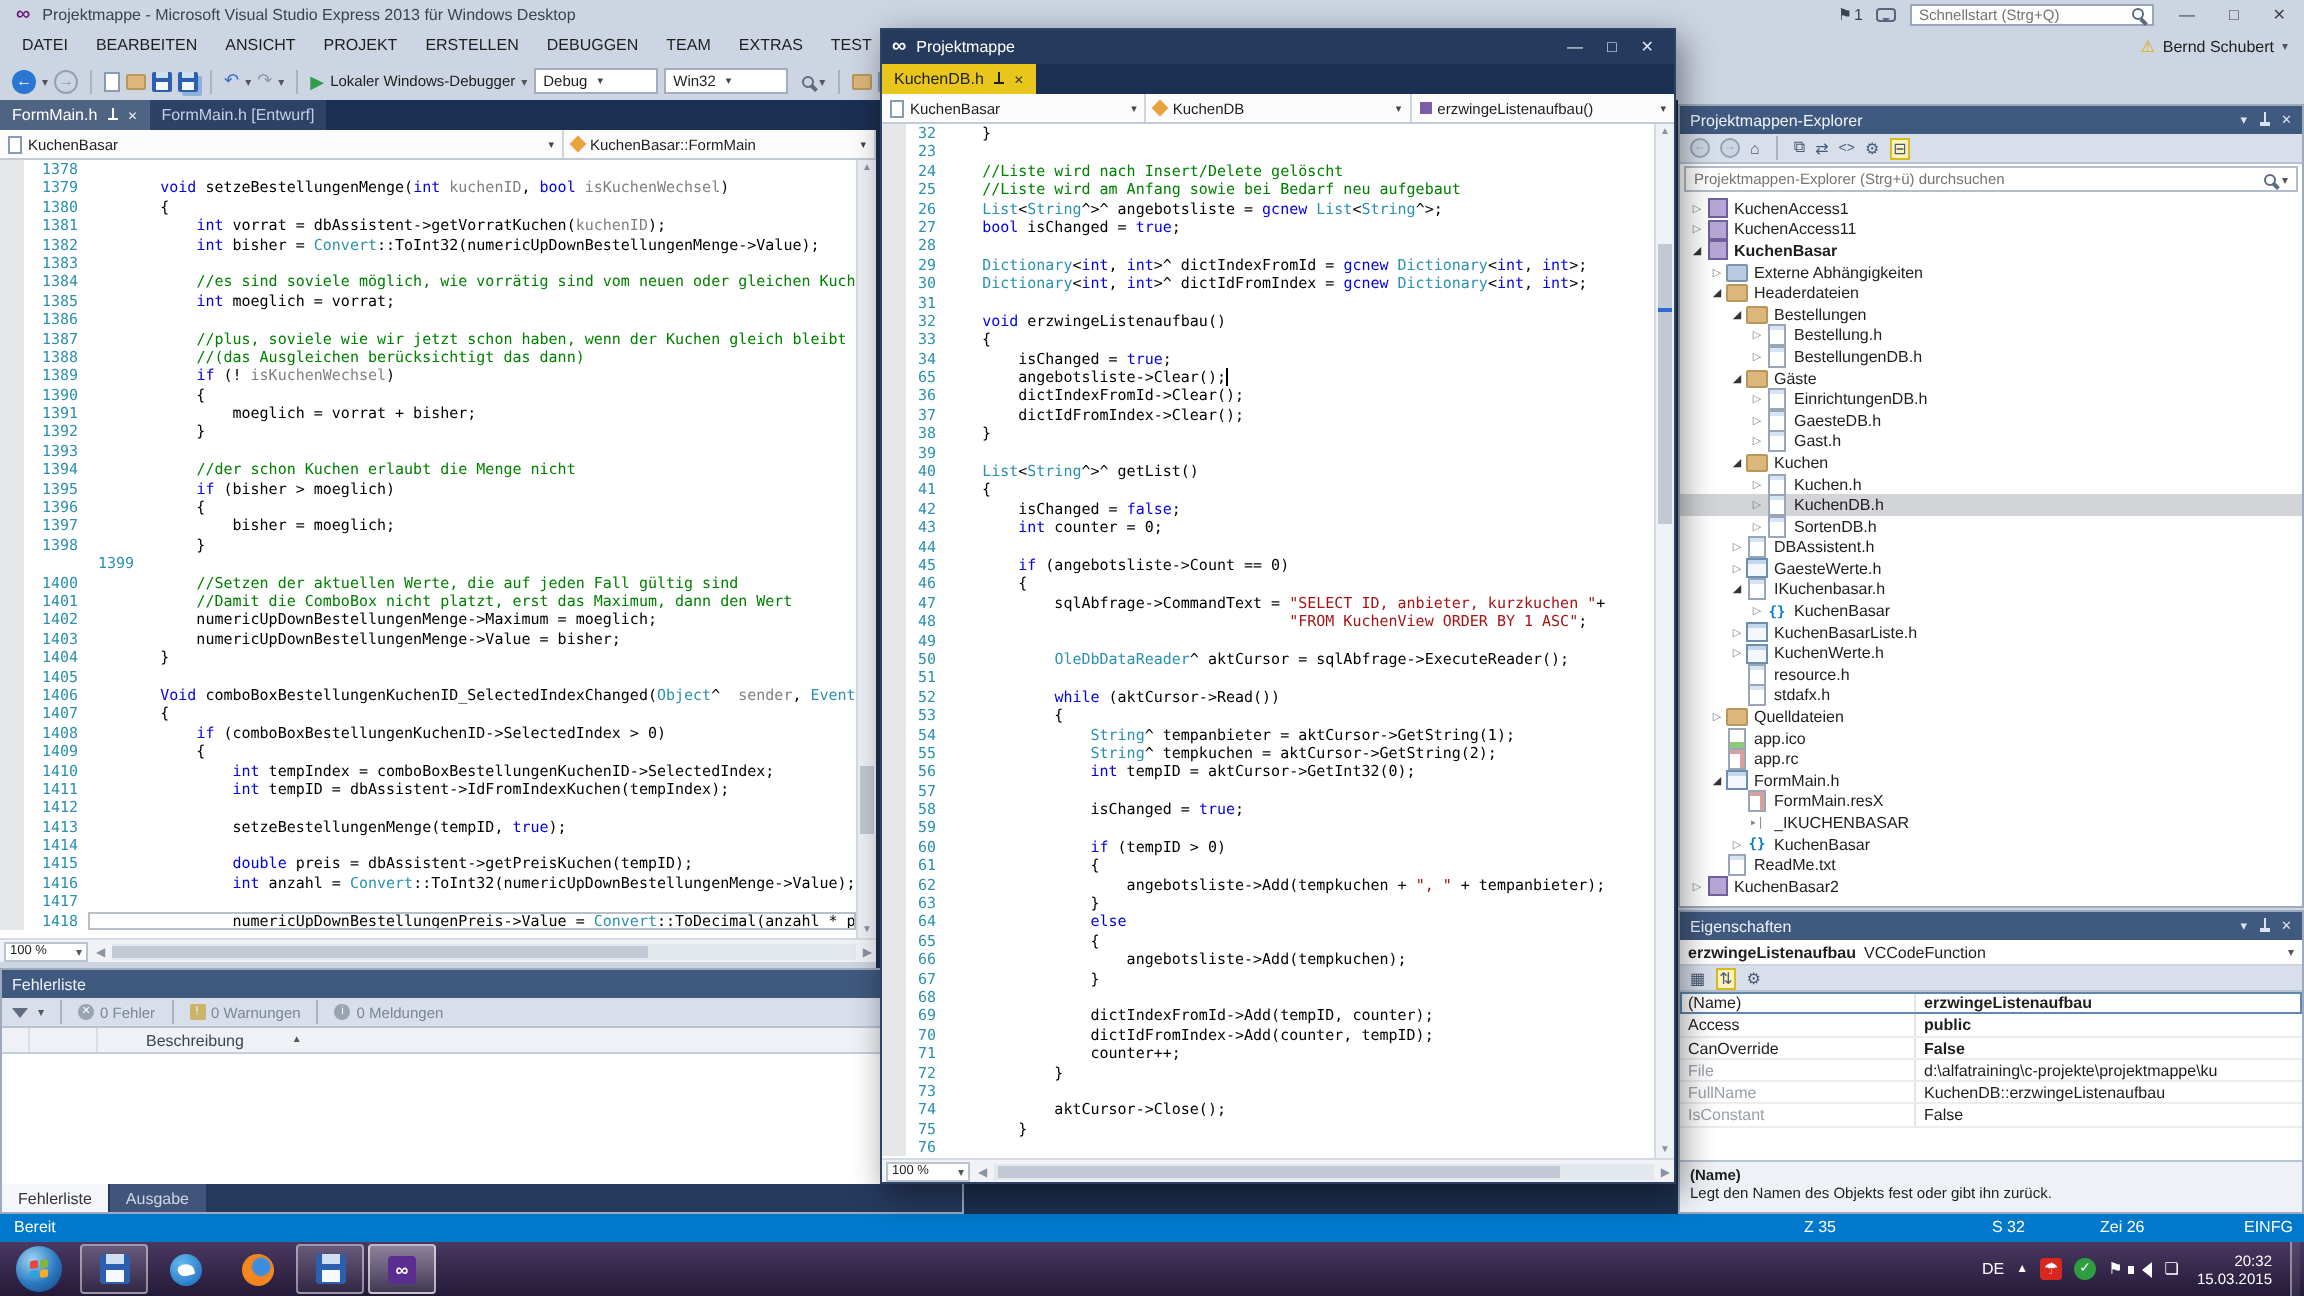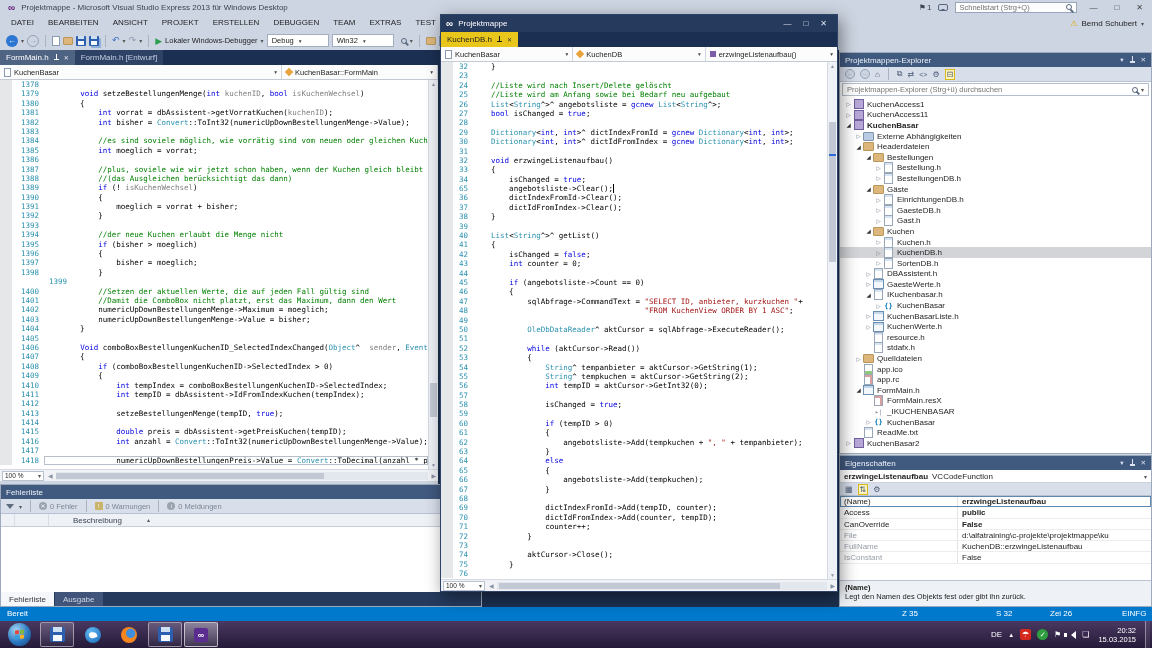--- a/index.html
+++ b/index.html
@@ -284,21 +284,21 @@
         <div class="code-row"><span class="cr-margin"></span><span class="cr-num" style="width: 32px;">1384</span><span class="cr-text">            <span class="tok-cm">//es sind soviele möglich, wie vorrätig sind vom neuen oder gleichen Kuchen.</span></span></div>
         <div class="code-row"><span class="cr-margin"></span><span class="cr-num" style="width: 32px;">1385</span><span class="cr-text">            <span class="tok-kw">int</span> moeglich = vorrat;</span></div>
         <div class="code-row"><span class="cr-margin"></span><span class="cr-num" style="width: 32px;">1386</span><span class="cr-text"></span></div>
         <div class="code-row"><span class="cr-margin"></span><span class="cr-num" style="width: 32px;">1387</span><span class="cr-text">            <span class="tok-cm">//plus, soviele wie wir jetzt schon haben, wenn der Kuchen gleich bleibt</span></span></div>
         <div class="code-row"><span class="cr-margin"></span><span class="cr-num" style="width: 32px;">1388</span><span class="cr-text">            <span class="tok-cm">//(das Ausgleichen berücksichtigt das dann)</span></span></div>
         <div class="code-row"><span class="cr-margin"></span><span class="cr-num" style="width: 32px;">1389</span><span class="cr-text">            <span class="tok-kw">if</span> (! <span class="tok-pr">isKuchenWechsel</span>)</span></div>
         <div class="code-row"><span class="cr-margin"></span><span class="cr-num" style="width: 32px;">1390</span><span class="cr-text">            {</span></div>
         <div class="code-row"><span class="cr-margin"></span><span class="cr-num" style="width: 32px;">1391</span><span class="cr-text">                moeglich = vorrat + bisher;</span></div>
         <div class="code-row"><span class="cr-margin"></span><span class="cr-num" style="width: 32px;">1392</span><span class="cr-text">            }</span></div>
         <div class="code-row"><span class="cr-margin"></span><span class="cr-num" style="width: 32px;">1393</span><span class="cr-text"></span></div>
-        <div class="code-row"><span class="cr-margin"></span><span class="cr-num" style="width: 32px;">1394</span><span class="cr-text">            <span class="tok-cm">//der neue Kuchen erlaubt die Menge nicht</span></span></div>
+        <div class="code-row"><span class="cr-margin"></span><span class="cr-num" style="width: 32px;">1394</span><span class="cr-text">            <span class="tok-cm">//der schon Kuchen erlaubt die Menge nicht</span></span></div>
         <div class="code-row"><span class="cr-margin"></span><span class="cr-num" style="width: 32px;">1395</span><span class="cr-text">            <span class="tok-kw">if</span> (bisher &gt; moeglich)</span></div>
         <div class="code-row"><span class="cr-margin"></span><span class="cr-num" style="width: 32px;">1396</span><span class="cr-text">            {</span></div>
         <div class="code-row"><span class="cr-margin"></span><span class="cr-num" style="width: 32px;">1397</span><span class="cr-text">                bisher = moeglich;</span></div>
         <div class="code-row"><span class="cr-margin"></span><span class="cr-num" style="width: 32px;">1398</span><span class="cr-text">            }</span></div>
         <div class="code-row"><span class="cr-margin"></span><span class="cr-num" style="width: 32px; margin-left: 28px;">1399</span><span class="cr-text"></span></div>
         <div class="code-row"><span class="cr-margin"></span><span class="cr-num" style="width: 32px;">1400</span><span class="cr-text">            <span class="tok-cm">//Setzen der aktuellen Werte, die auf jeden Fall gültig sind</span></span></div>
         <div class="code-row"><span class="cr-margin"></span><span class="cr-num" style="width: 32px;">1401</span><span class="cr-text">            <span class="tok-cm">//Damit die ComboBox nicht platzt, erst das Maximum, dann den Wert</span></span></div>
         <div class="code-row"><span class="cr-margin"></span><span class="cr-num" style="width: 32px;">1402</span><span class="cr-text">            numericUpDownBestellungenMenge-&gt;Maximum = moeglich;</span></div>
         <div class="code-row"><span class="cr-margin"></span><span class="cr-num" style="width: 32px;">1403</span><span class="cr-text">            numericUpDownBestellungenMenge-&gt;Value = bisher;</span></div>
         <div class="code-row"><span class="cr-margin"></span><span class="cr-num" style="width: 32px;">1404</span><span class="cr-text">        }</span></div>

